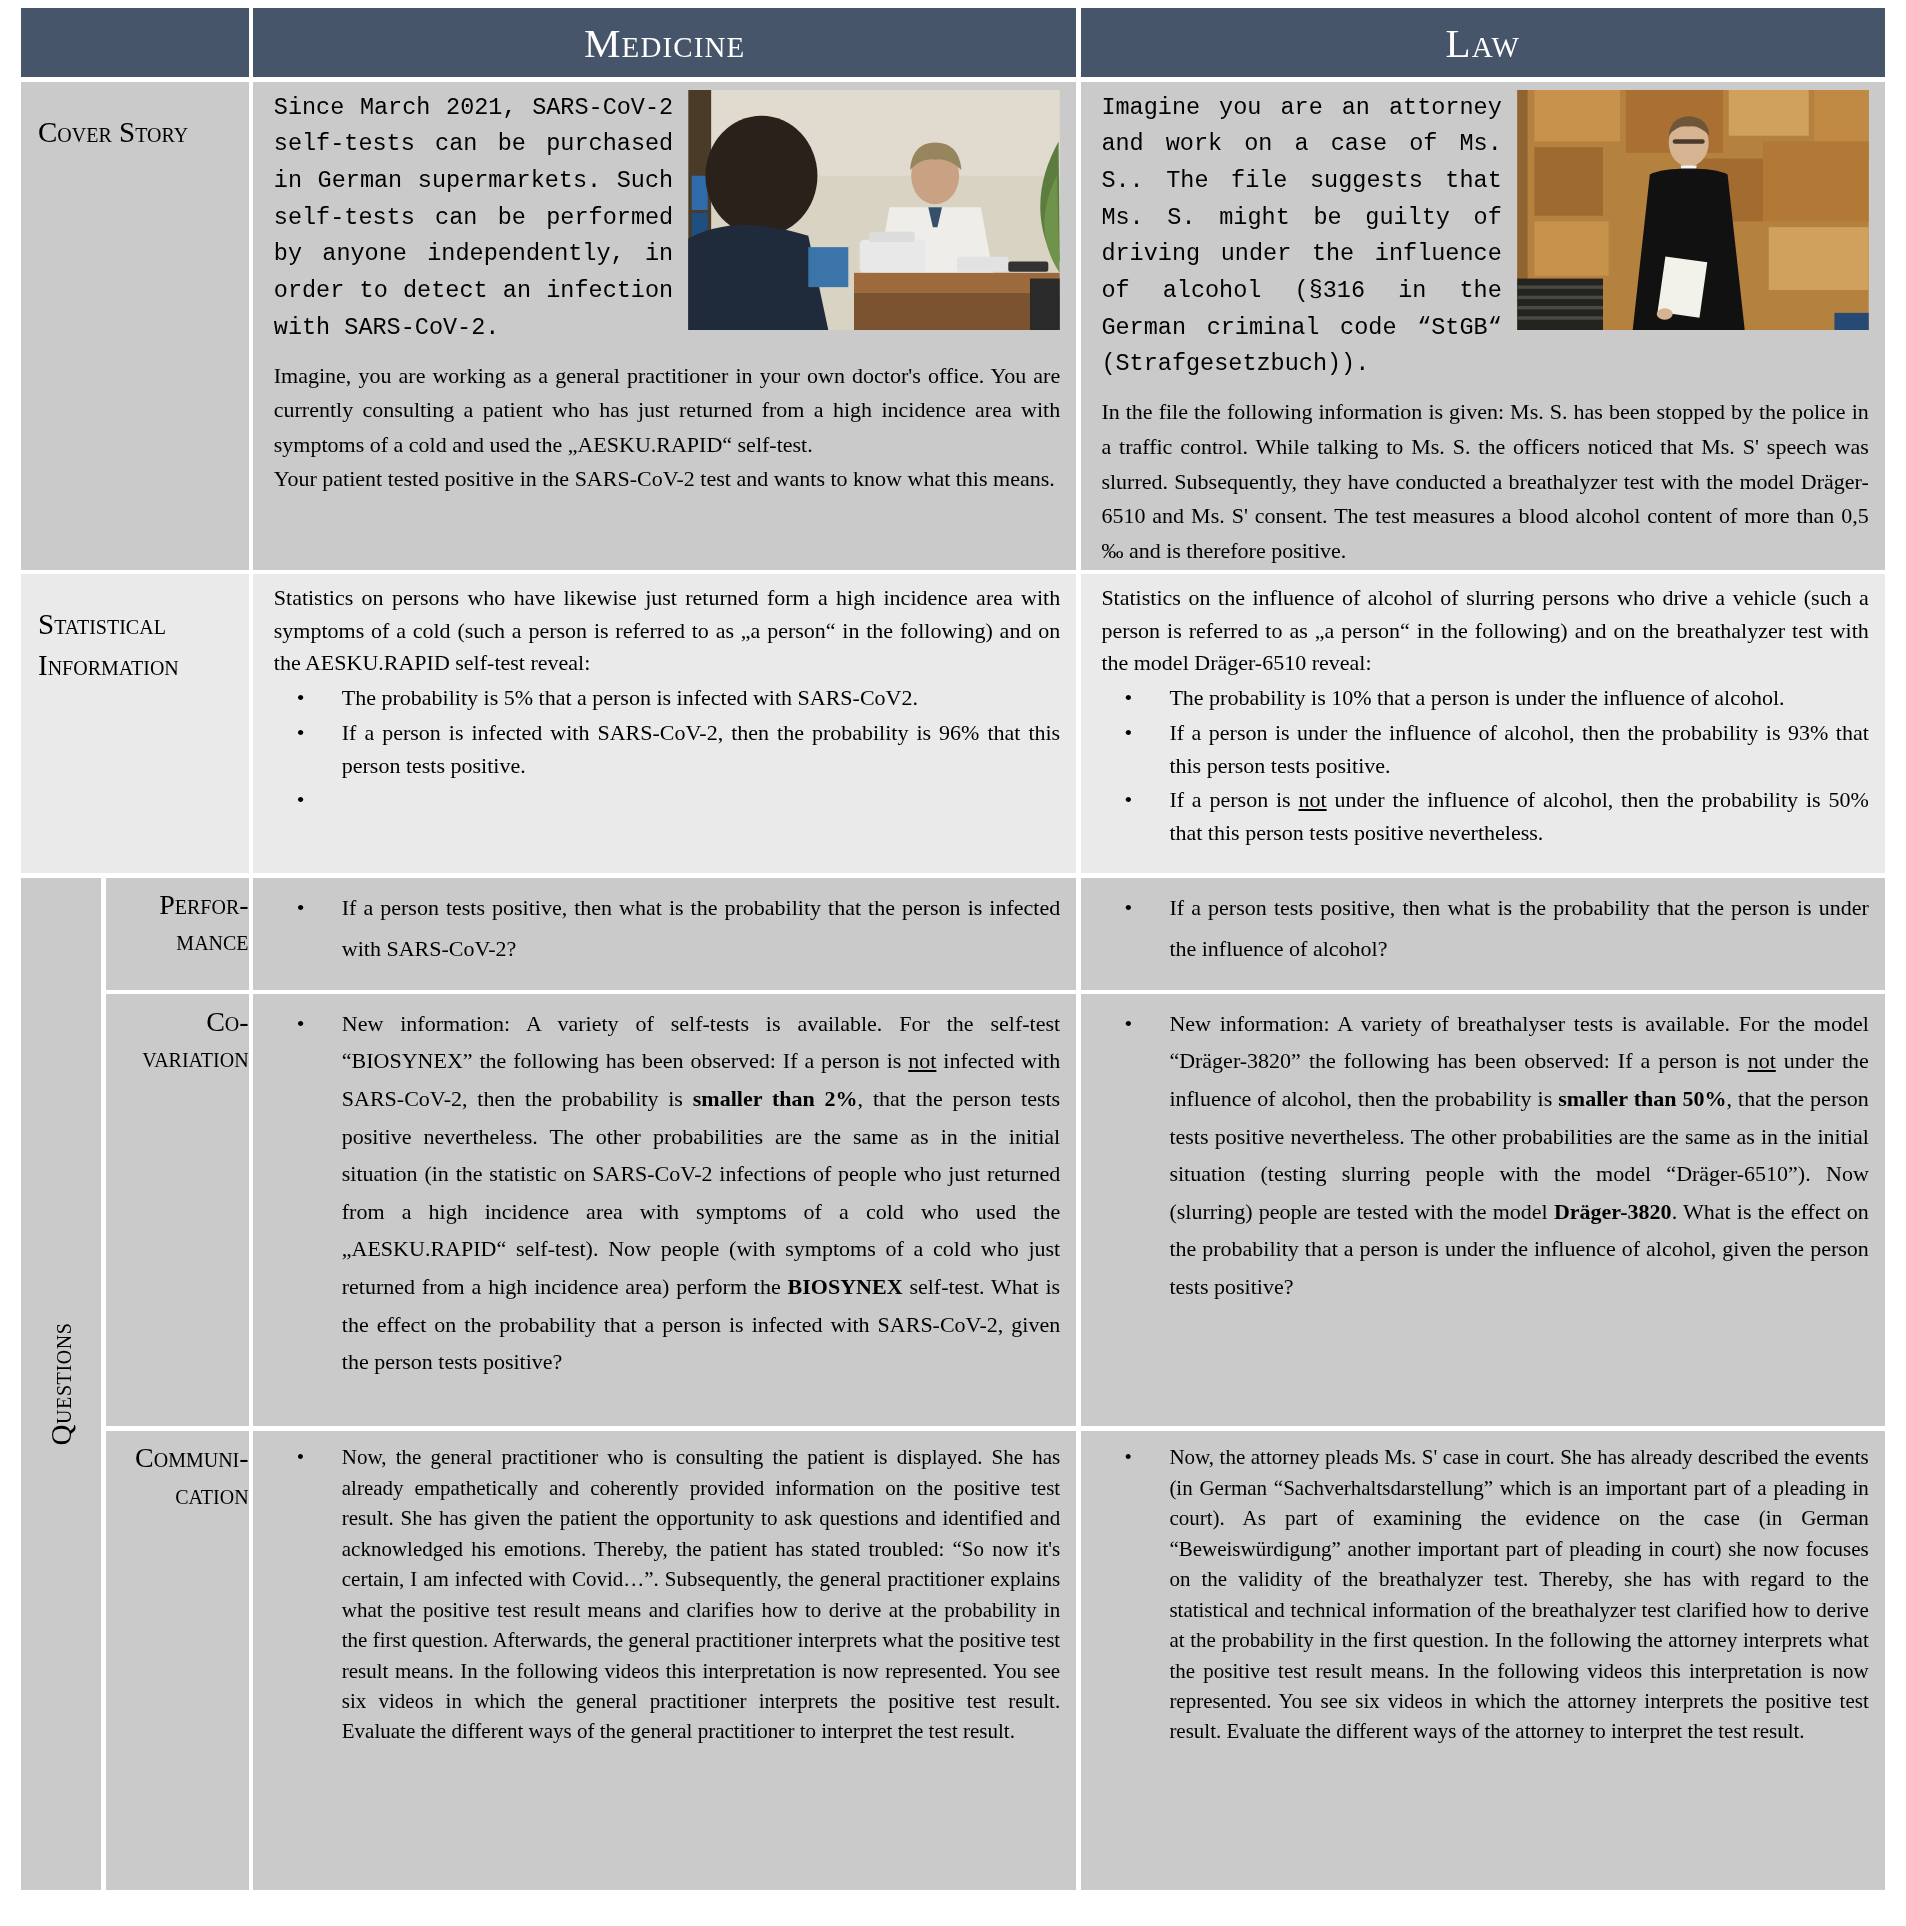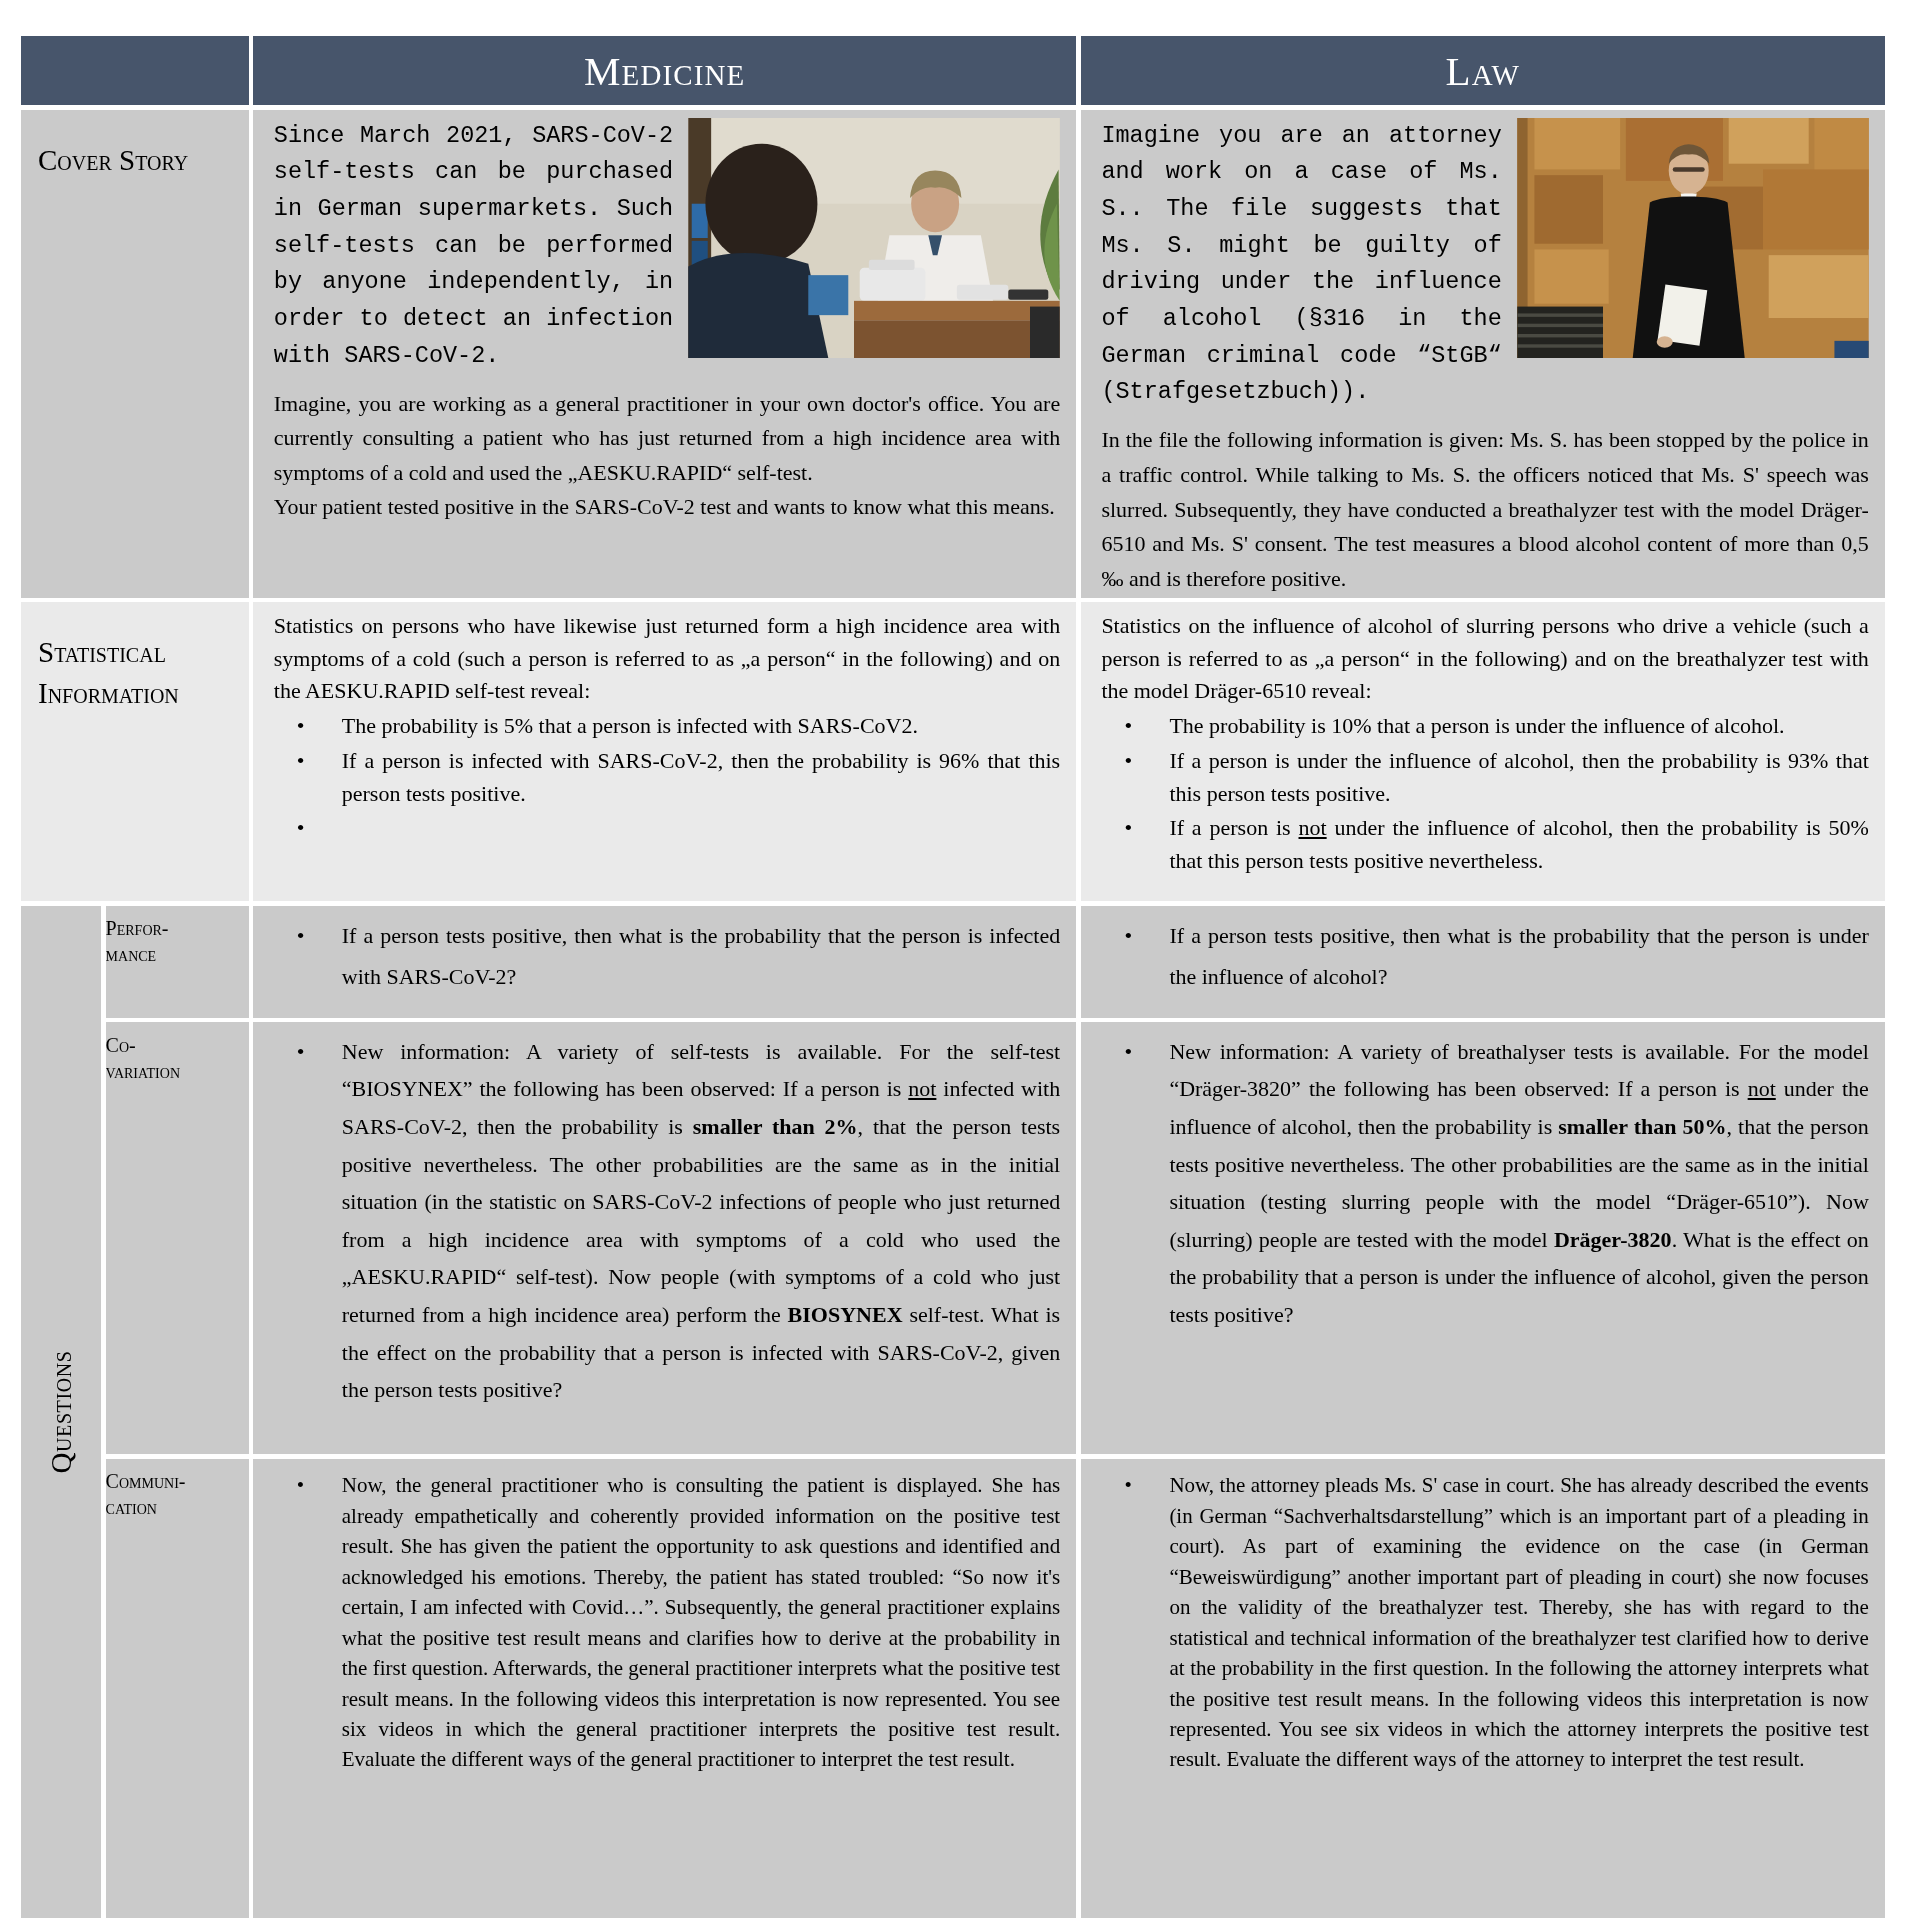--- a/index.html
+++ b/index.html
@@ -2,31 +2,31 @@
 <html style="--header-bg: #47556B; --cell-bg: #CACACA; --stat-bg: #EAEAEA; --page-bg: #FFFFFF; --text-color: #000000;font-size:9.2px"><head>
 <meta charset="utf-8">
 <style>
   :root{
     --header-bg:#47556B; --cell-bg:#CACACA; --stat-bg:#EAEAEA; --page-bg:#FFFFFF; --text-color:#000000;
   }
   *{margin:0;padding:0;box-sizing:border-box;}
   html,body{background:#888;}
   .page{position:relative;width:1906px;height:1926px;background:var(--page-bg);overflow:hidden;
         font-family:"Liberation Serif",serif;color:var(--text-color);}
-  .tbl{position:absolute;left:21px;top:36px;width:1864px;height:1881px;display:grid;
+  .tbl{position:absolute;left:21px;top:8px;width:1864px;height:1881px;display:grid;
        grid-template-columns:80px 143px 823px 804px;
        grid-template-rows:69px 488px 299px 112px 432px 459px;
        gap:4.6px;}
   .cell{overflow:hidden;}
   .hdr{background:var(--header-bg);display:flex;align-items:center;justify-content:center;}
   .hdr .ht{color:#fff;font-variant:small-caps;font-size:41px;letter-spacing:1.1px;}
   .gray{background:var(--cell-bg);}
   .lite{background:var(--stat-bg);}
   .label-cell{padding:30px 11.5px 0 17px;font-variant:small-caps;font-size:29px;line-height:1.4;}
-  .sub-label{padding-top:9.2px;text-align:left;font-variant:small-caps;font-size:20px;line-height:1.3;}
+  .sub-label{padding-top:9.2px;text-align:right;font-variant:small-caps;font-size:28px;line-height:1.3;}
   .q-cell{position:relative;}
   .q-cell .vtext{position:absolute;top:50%;left:50%;transform:translate(-50%,-50%) rotate(-90deg);
                  white-space:nowrap;font-variant:small-caps;font-size:29px;letter-spacing:0.6px;}
   .content{padding:8px 16px 0 20.6px;font-size:22px;text-align:justify;}
   .cov{line-height:1.57;}
   .cov .p1{font-size:23.5px;line-height:1.56;font-family:Liberation Mono, monospace;}
   .cov .p2{clear:right;margin-top:12.6px;}
   .photo{float:right;margin-left:15px;margin-bottom:3.4px;display:block;}
   .stat{line-height:1.48;font-size:22px;}
   .perf{line-height:1.85;}

